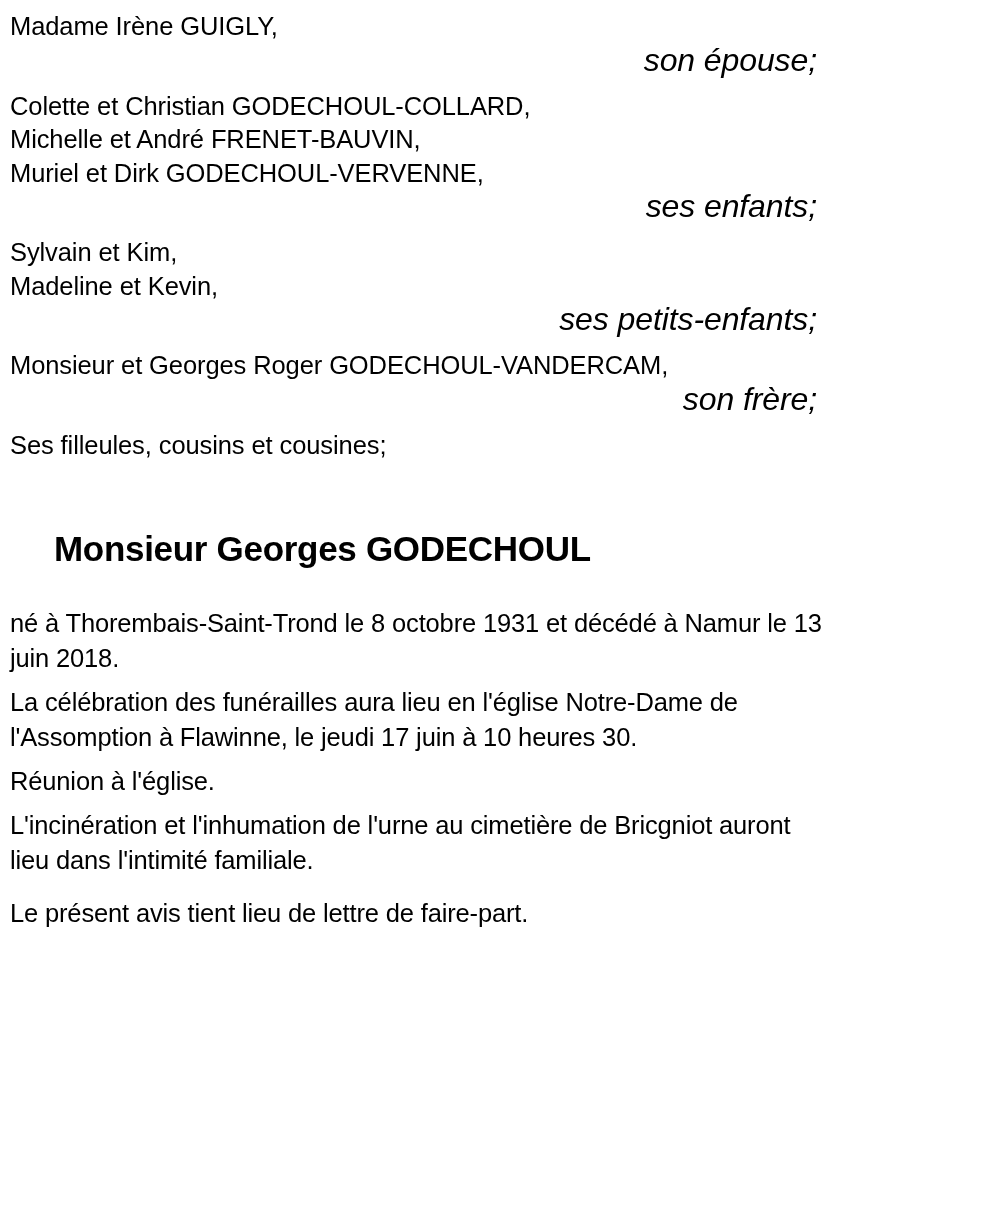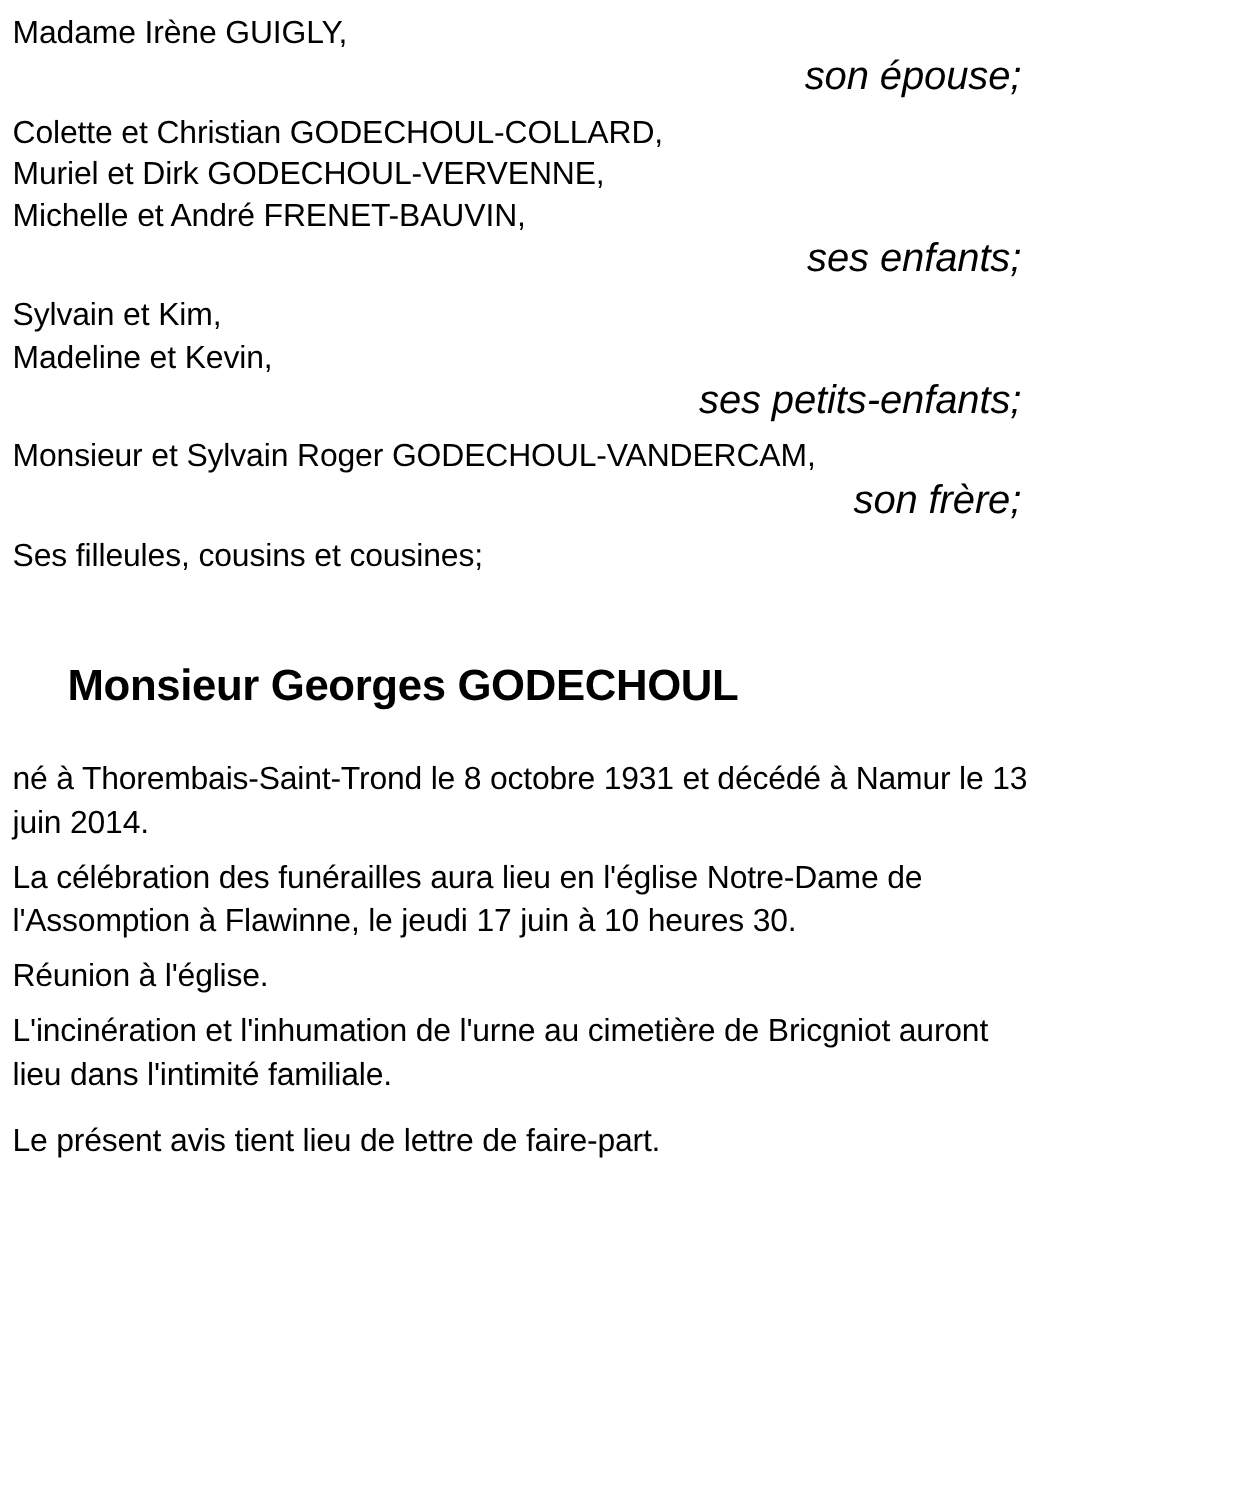--- a/index.html
+++ b/index.html
@@ -79,56 +79,56 @@
 
     <div class="group">
       <div class="line">Madame Irène GUIGLY,</div>
       <div class="rel">son épouse;</div>
     </div>
 
     <div class="gap-sm"></div>
 
     <div class="group">
       <div class="line">Colette et Christian GODECHOUL-COLLARD,</div>
+      <div class="line">Michelle et André FRENET-BAUVIN,</div>
       <div class="line">Muriel et Dirk GODECHOUL-VERVENNE,</div>
-      <div class="line">Michelle et André FRENET-BAUVIN,</div>
       <div class="rel">ses enfants;</div>
     </div>
 
     <div class="gap-sm"></div>
 
     <div class="group">
       <div class="line">Sylvain et Kim,</div>
       <div class="line">Madeline et Kevin,</div>
       <div class="rel">ses petits-enfants;</div>
     </div>
 
     <div class="gap-sm"></div>
 
     <div class="group">
-      <div class="line">Monsieur et Sylvain Roger GODECHOUL-VANDERCAM,</div>
+      <div class="line">Monsieur et Georges Roger GODECHOUL-VANDERCAM,</div>
       <div class="rel">son frère;</div>
     </div>
 
     <div class="gap-sm"></div>
 
     <div class="group">
       <div class="line">Ses filleules, cousins et cousines;</div>
     </div>
 
     <div class="gap-xl"></div>
 
 
     <div class="gap-md"></div>
 
     <div class="title">Monsieur Georges GODECHOUL</div>
 
     <div class="gap-lg"></div>
 
-    <div class="para">né à Thorembais-Saint-Trond le 8 octobre 1931 et décédé à Namur le 13 juin 2014.</div>
+    <div class="para">né à Thorembais-Saint-Trond le 8 octobre 1931 et décédé à Namur le 13 juin 2018.</div>
 
     <div class="block-gap"></div>
 
     <div class="para">La célébration des funérailles aura lieu en l'église Notre-Dame de l'Assomption à Flawinne, le jeudi 17 juin à 10 heures 30.</div>
 
     <div class="block-gap"></div>
 
     <div class="para">Réunion à l'église.</div>
 
     <div class="block-gap"></div>

